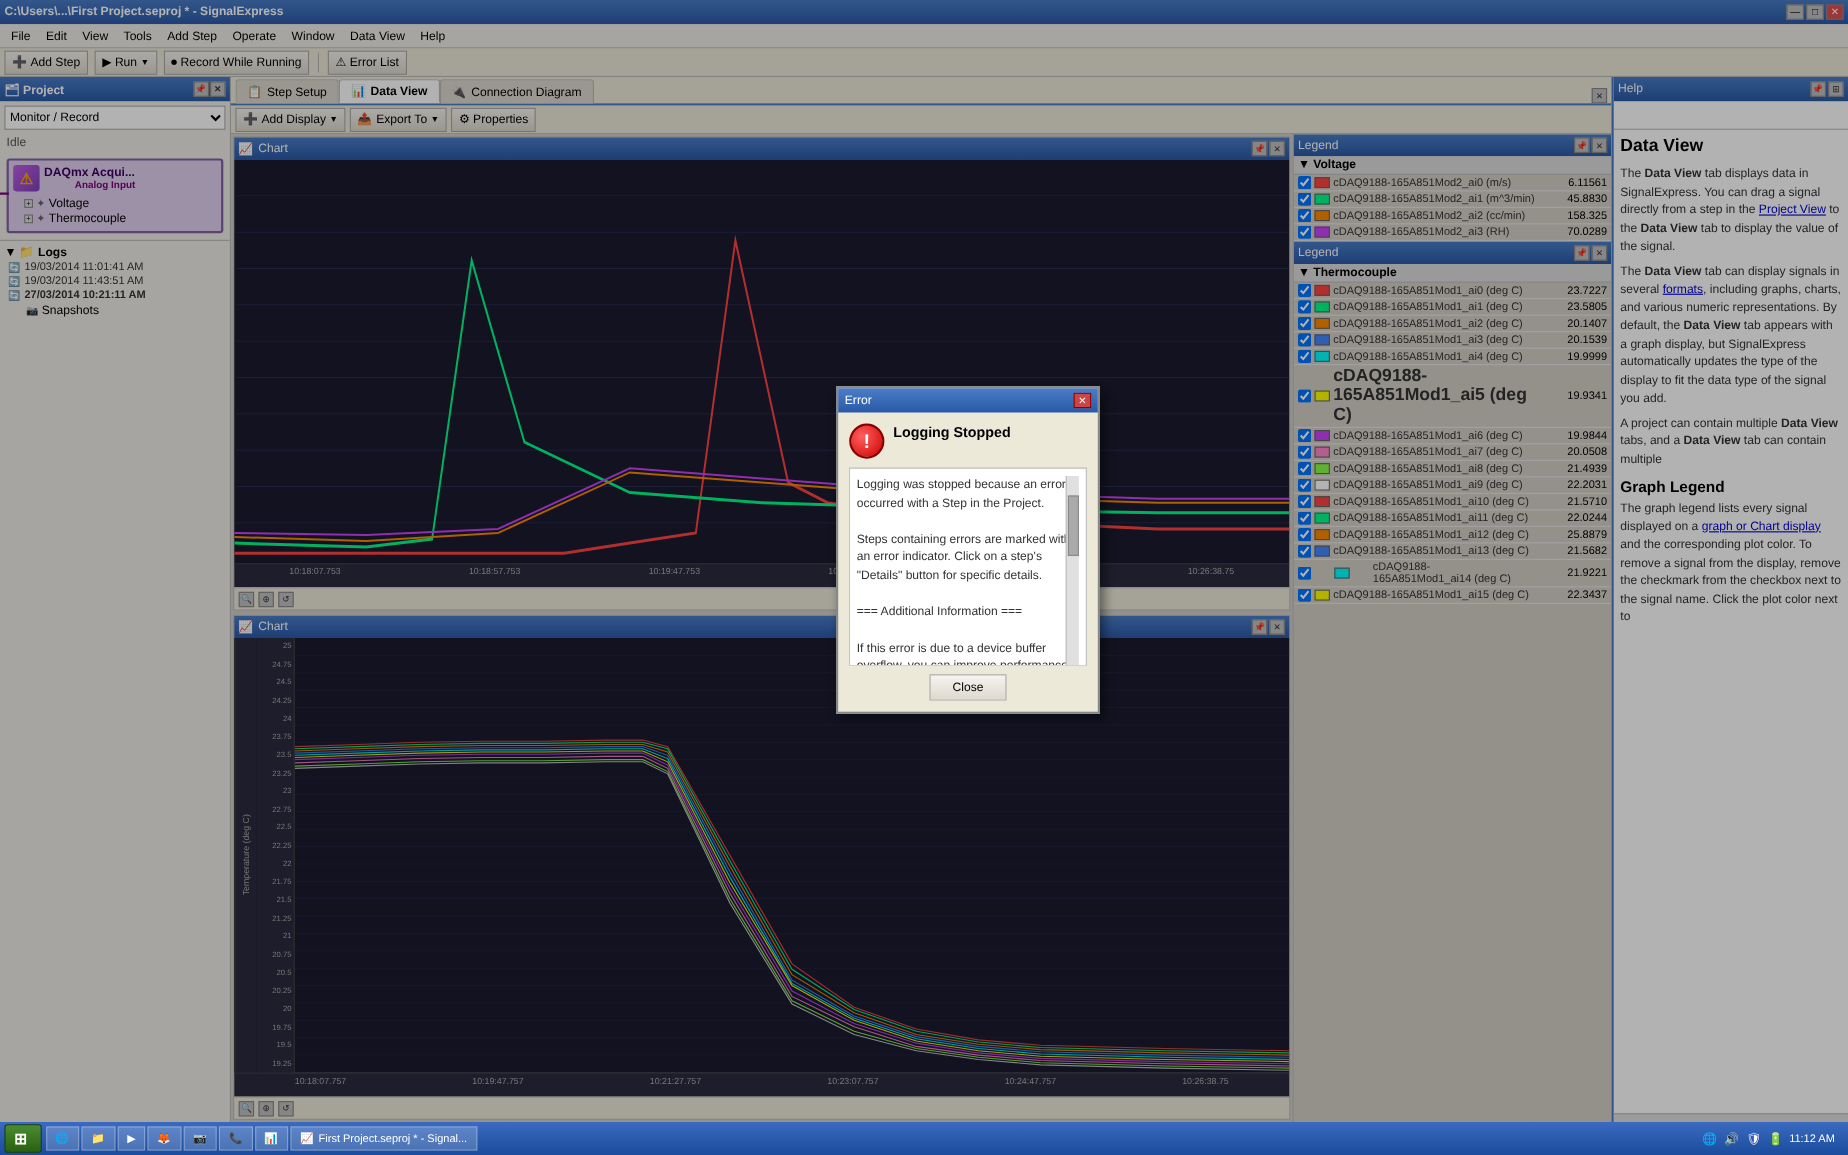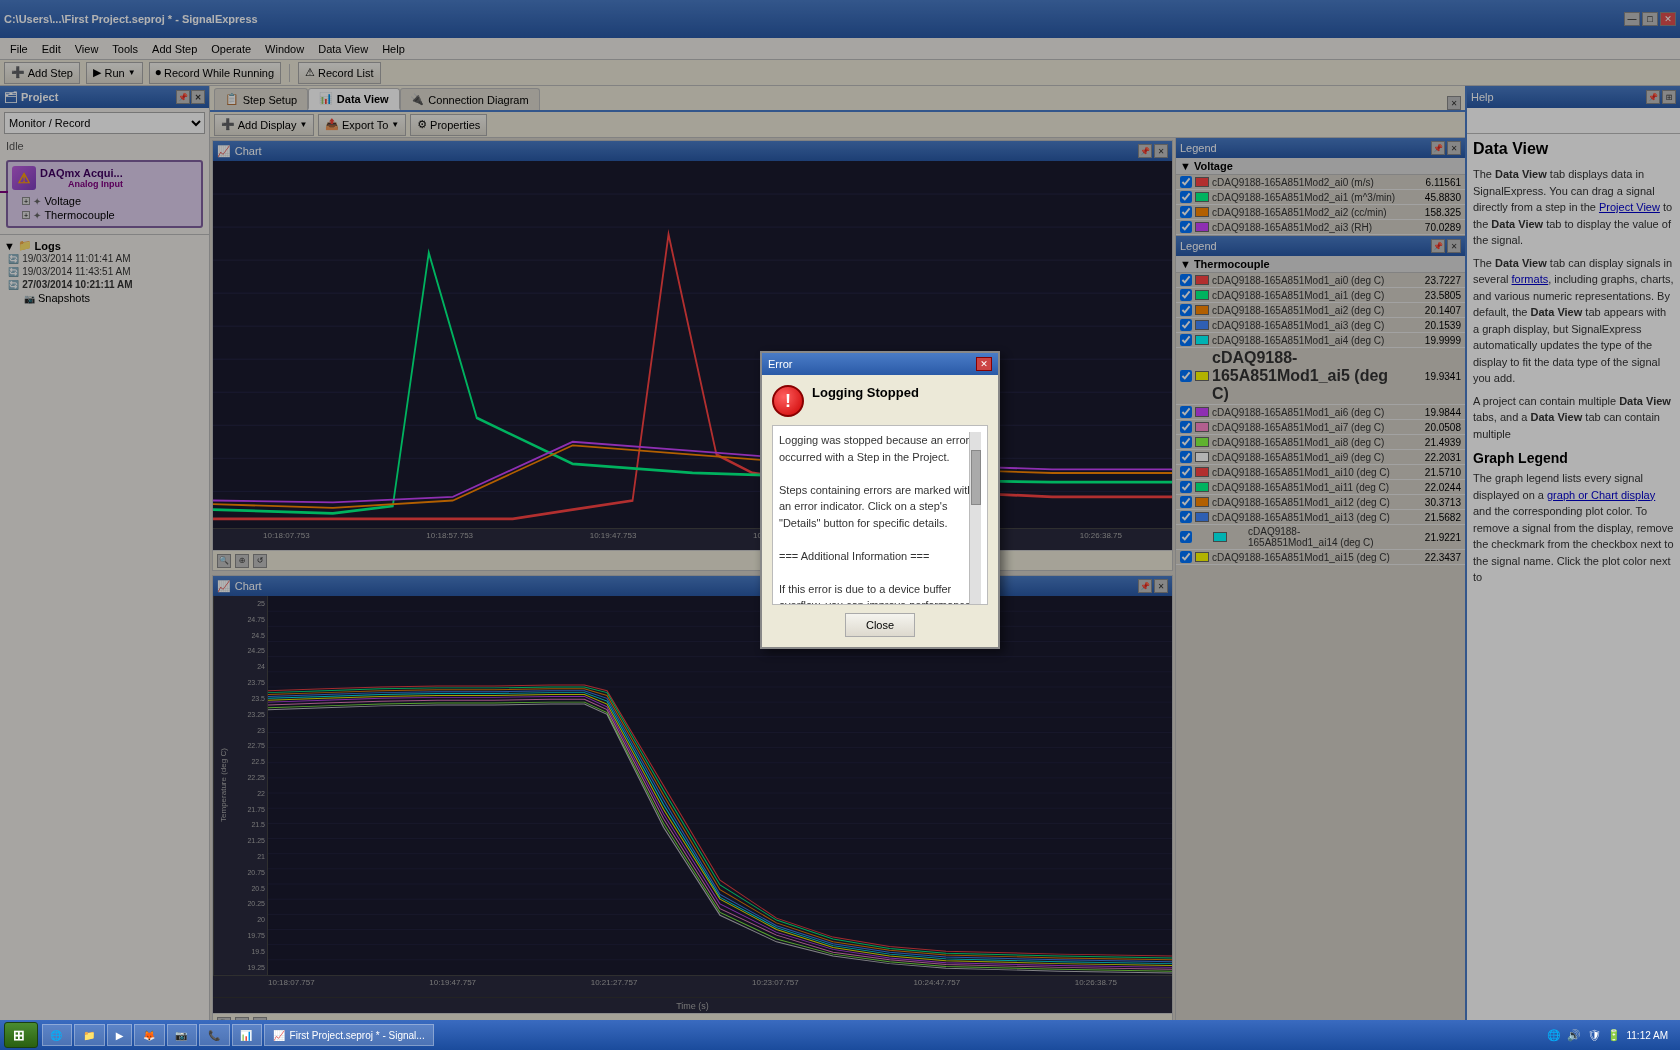--- a/index.html
+++ b/index.html
@@ -1,19 +1,19 @@
 <!DOCTYPE html>
 <html><head>
   <meta charset="utf-8">
   <style>
     * { box-sizing: border-box; margin: 0; padding: 0; font-family: 'Segoe UI', Tahoma, Arial, sans-serif; font-size: 11px; }
     body { width: 1680px; height: 1050px; overflow: hidden; background: #d4d0c8; }
     
     
-    .title-bar { height: 38px; background: linear-gradient(to bottom, #4a7cc7, #2a5aa7); display: flex; align-items: center; justify-content: space-between; padding: 0 4px; color: white; }
+    .title-bar { height: 22px; background: linear-gradient(to bottom, #4a7cc7, #2a5aa7); display: flex; align-items: center; justify-content: space-between; padding: 0 4px; color: white; }
     .title-bar-text { font-size: 11px; font-weight: bold; }
     .title-bar-buttons { display: flex; gap: 2px; }
     .title-btn { width: 16px; height: 14px; background: #c0c0c0; border: 1px solid #888; cursor: pointer; font-size: 9px; display: flex; align-items: center; justify-content: center; color: black; }
     .title-btn.close { background: #e05050; color: white; }
     
     
     .menu-bar { height: 22px; background: #f0ede8; border-bottom: 1px solid #bbb; display: flex; align-items: center; padding: 0 4px; gap: 2px; }
     .menu-item { padding: 2px 6px; cursor: pointer; color: #000; }
     
     
@@ -123,21 +123,21 @@
     <span>Run</span>
     <span class="dropdown-arrow">▼</span>
   </div>
   <div class="toolbar-btn">
     <span>⏺</span>
     <span>Record While Running</span>
   </div>
   <div class="toolbar-separator"></div>
   <div class="toolbar-btn">
     <span>⚠</span>
-    <span>Record List</span>
+    <span>Error List</span>
   </div>
 </div>
 
 <div style="display:flex; height: calc(1050px - 22px - 22px - 26px - 30px);">
 
   <div class="left-panel">
     <div class="panel-header">
       <span>🗂 Project</span>
       <div class="panel-header-btns">
         <div class="btn-small">📌</div>
@@ -387,23 +387,20 @@
 
           <div style="height:22px; background:#2a2a3e; display:flex; justify-content:space-between; padding:2px 55px 0 55px; border-top:1px solid #444;">
             <span style="font-size:8px; color:#aaa;">10:18:07.757</span>
             <span style="font-size:8px; color:#aaa;">10:19:47.757</span>
             <span style="font-size:8px; color:#aaa;">10:21:27.757</span>
             <span style="font-size:8px; color:#aaa;">10:23:07.757</span>
             <span style="font-size:8px; color:#aaa;">10:24:47.757</span>
             <span style="font-size:8px; color:#aaa;">10:26:38.75</span>
           </div>
 
-          <div style="height:16px; background:#2a2a3e; display:flex; align-items:center; justify-content:center; border-top:1px solid #333;">
-            <span style="font-size:9px; color:#aaa;">Time (s)</span>
-          </div>
 
           <div style="height:20px; background:#ece9d8; display:flex; align-items:center; padding:0 4px; gap:4px; border-top:1px solid #ccc;">
             <div class="btn-small" title="Zoom Out">🔍</div>
             <div class="btn-small" title="Zoom In">⊕</div>
             <div class="btn-small" title="Reset">↺</div>
           </div>
         </div>
 
       </div>
 
@@ -531,21 +528,21 @@
               <div style="display: flex; align-items: center; gap: 3px; padding: 1px 4px; border-bottom: 1px solid rgb(232, 232, 232); font-size: 10px;">
       <input type="checkbox" checked="" style="width: 12px; height: 12px;">
       <div style="width:14px; height:10px; background:#00ff88; border:1px solid #666;"></div>
       <span style="flex:1; font-size:10px; color:#333;">cDAQ9188-165A851Mod1_ai11 (deg C)</span>
       <span style="width:55px; text-align:right; font-size:10px;">22.0244</span>
     </div>
               <div style="display: flex; align-items: center; gap: 3px; padding: 1px 4px; border-bottom: 1px solid rgb(232, 232, 232); font-size: 10px;">
       <input type="checkbox" checked="" style="width: 12px; height: 12px;">
       <div style="width:14px; height:10px; background:#ff8800; border:1px solid #666;"></div>
       <span style="flex:1; font-size:10px; color:#333;">cDAQ9188-165A851Mod1_ai12 (deg C)</span>
-      <span style="width:55px; text-align:right; font-size:10px;">30.3713</span>
+      <span style="width:55px; text-align:right; font-size:10px;">25.8879</span>
     </div>
               <div style="display: flex; align-items: center; gap: 3px; padding: 1px 4px; border-bottom: 1px solid rgb(232, 232, 232); font-size: 10px;">
       <input type="checkbox" checked="" style="width: 12px; height: 12px;">
       <div style="width:14px; height:10px; background:#4488ff; border:1px solid #666;"></div>
       <span style="flex:1; font-size:10px; color:#333;">cDAQ9188-165A851Mod1_ai13 (deg C)</span>
       <span style="width:55px; text-align:right; font-size:10px;">21.5682</span>
     </div>
               <div style="display: flex; align-items: center; gap: 21px; padding: 1px 4px; border-bottom: 1px solid rgb(232, 232, 232); font-size: 10px;">
       <input type="checkbox" checked="" style="width: 12px; height: 12px;">
       <div style="width:14px; height:10px; background:#00ffff; border:1px solid #666;"></div>

